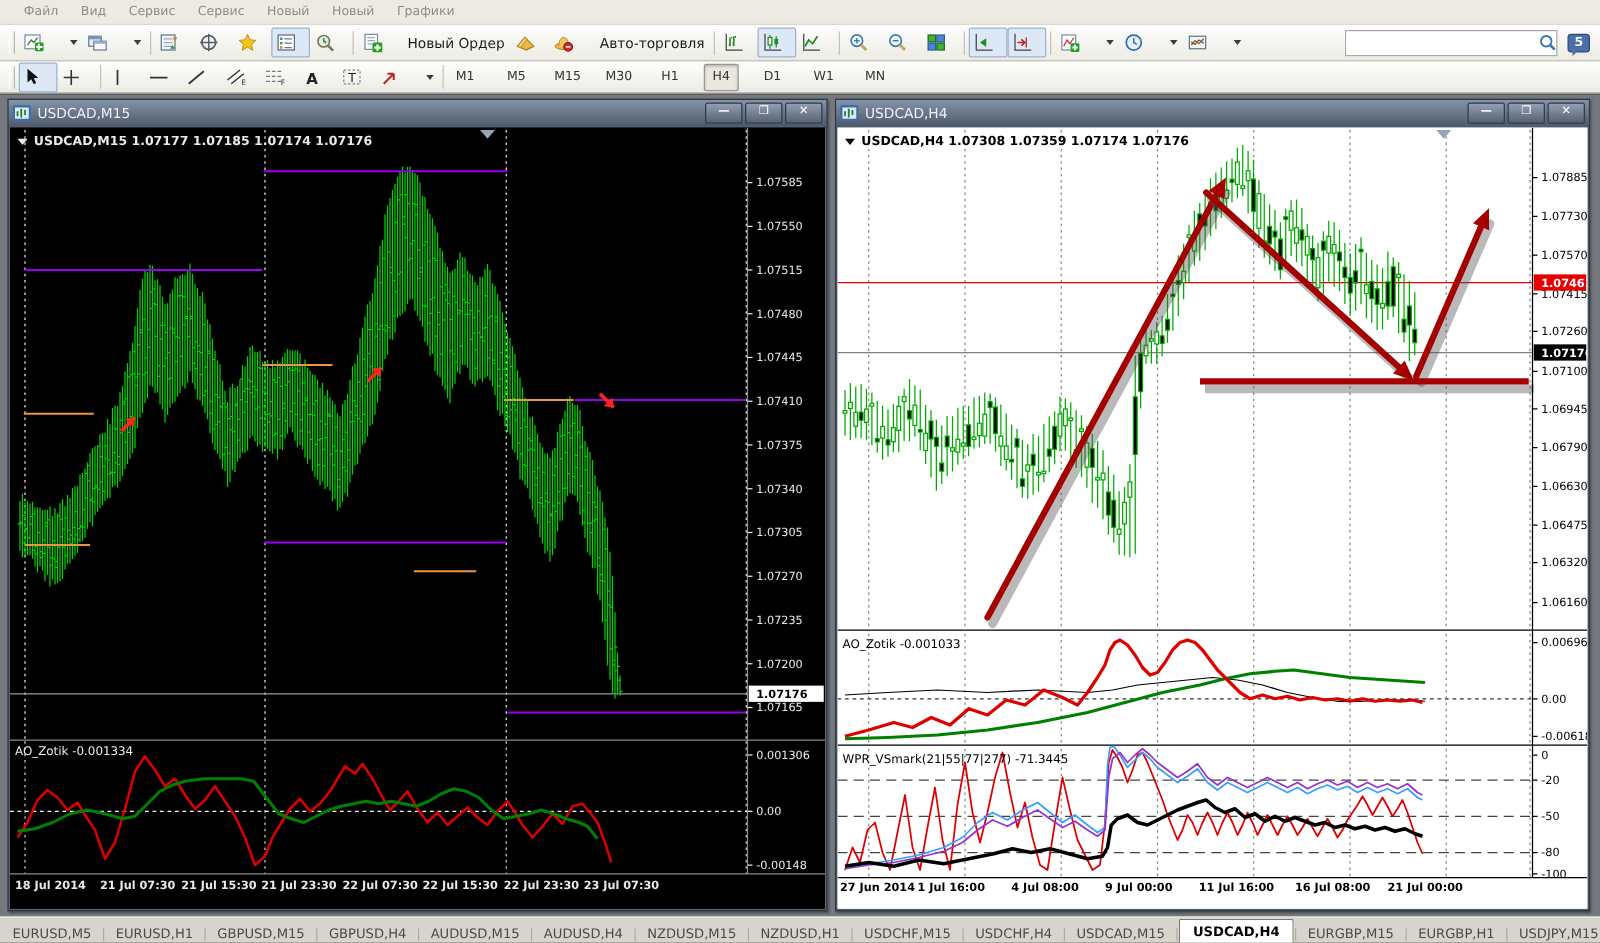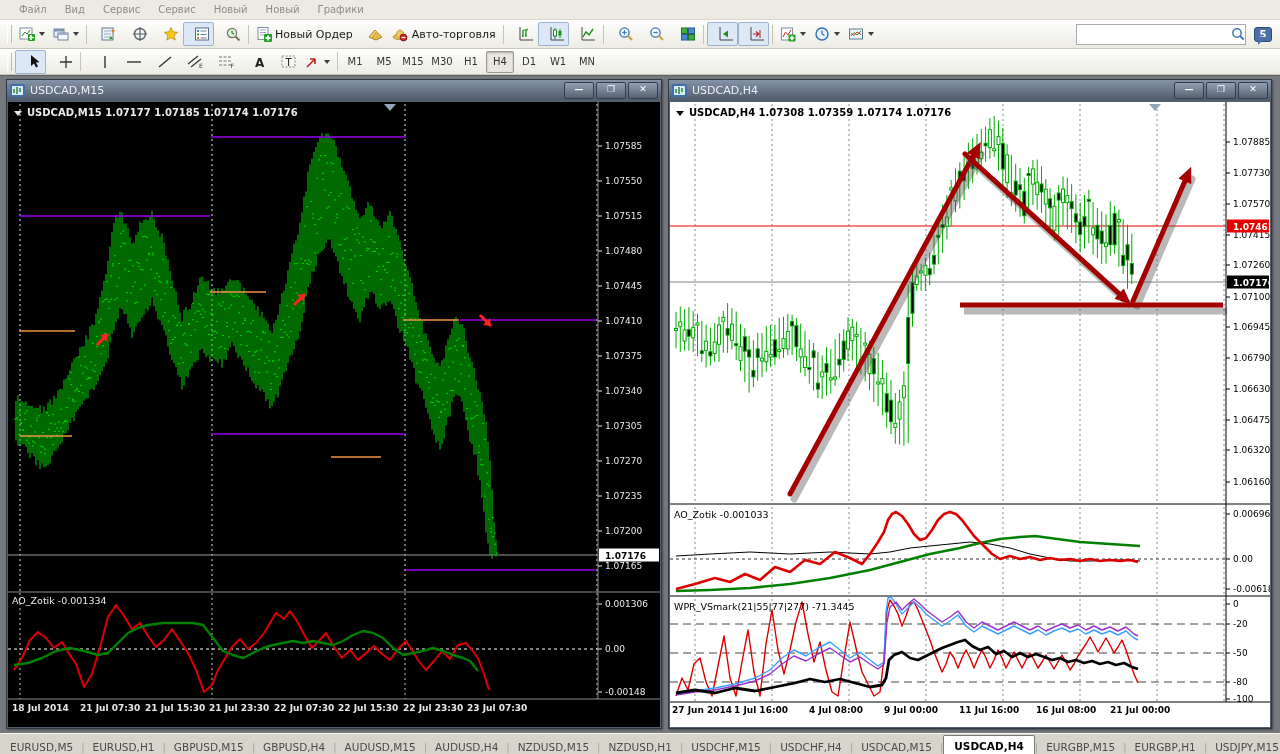--- a/index.html
+++ b/index.html
@@ -9,22 +9,22 @@
   .menubar{height:19px;background:#eceae3;border-bottom:1px solid #dcd9d0;
            display:flex;align-items:center;padding-left:10px}
   .menubar .mitem{font-size:10px;color:#8d8d88;padding:2px 9px;cursor:default}
   
   .tb{background:linear-gradient(#fefefd,#ecebe3);display:flex;align-items:center;
       padding:0 4px;border-bottom:1px solid #c9c6bb}
   .tb1{height:28px}
   .tb2{height:25px}
   .grip{width:3px;height:18px;border-left:1px solid #fff;border-right:1px solid #bcb9af;margin:0 3px}
   .sep{width:1px;height:19px;background:#c6c3b8;margin:0 3px}
-  .tbtn{height:22px;min-width:23px;display:flex;align-items:center;justify-content:flex-end;
-        gap:3px;padding:0 3px;border:1px solid transparent;border-radius:2px;
+  .tbtn{height:22px;min-width:23px;display:flex;align-items:center;justify-content:flex-start;
+        gap:20px;padding:0 3px;border:1px solid transparent;border-radius:2px;
         font-size:11px;color:#222;cursor:default;position:relative}
   .tbtn.pressed{background:#dde8f6;border-color:#9cb2ce}
   .tbtn .lbl{font-size:11px;color:#1a1a1a}
   .caret{width:0;height:0;border-left:3px solid transparent;border-right:3px solid transparent;
          border-top:4px solid #3c3c3c;margin-left:1px}
   .tfbtn{height:20px;min-width:26px;display:flex;align-items:center;justify-content:center;
          font-size:10px;color:#333;border:1px solid transparent;border-radius:2px}
   .tfbtn.pressed{background:#e9e7df;border-color:#9a978c;box-shadow:inset 0 1px 2px rgba(0,0,0,.25)}
   .searchwrap{margin-left:auto;display:flex;align-items:center;gap:4px}
   .searchbox{width:168px;height:19px;background:#fff;border:1px solid #aaa;display:flex;align-items:center}
@@ -300,21 +300,21 @@
         <text x="4.5" y="11.5" font-size="10" fill="#222">T</text>
       </svg>
   </div>
   <div class="tbtn">
     <svg width="15" height="14">
         <path d="M2 12L10 4M10 4h-5M10 4v5" stroke="#b22" stroke-width="1.6" fill="none"></path>
       </svg>
     <span class="caret"></span>
   </div>
   <div class="sep"></div>
-  <div id="tfbar" style="display:flex;gap:1px">
+  <div id="tfbar" style="display:flex;gap:13px">
       <div class="tfbtn">M1</div>
       <div class="tfbtn">M5</div>
       <div class="tfbtn">M15</div>
       <div class="tfbtn">M30</div>
       <div class="tfbtn">H1</div>
       <div class="tfbtn pressed">H4</div>
       <div class="tfbtn">D1</div>
       <div class="tfbtn">W1</div>
       <div class="tfbtn">MN</div>
     </div>

